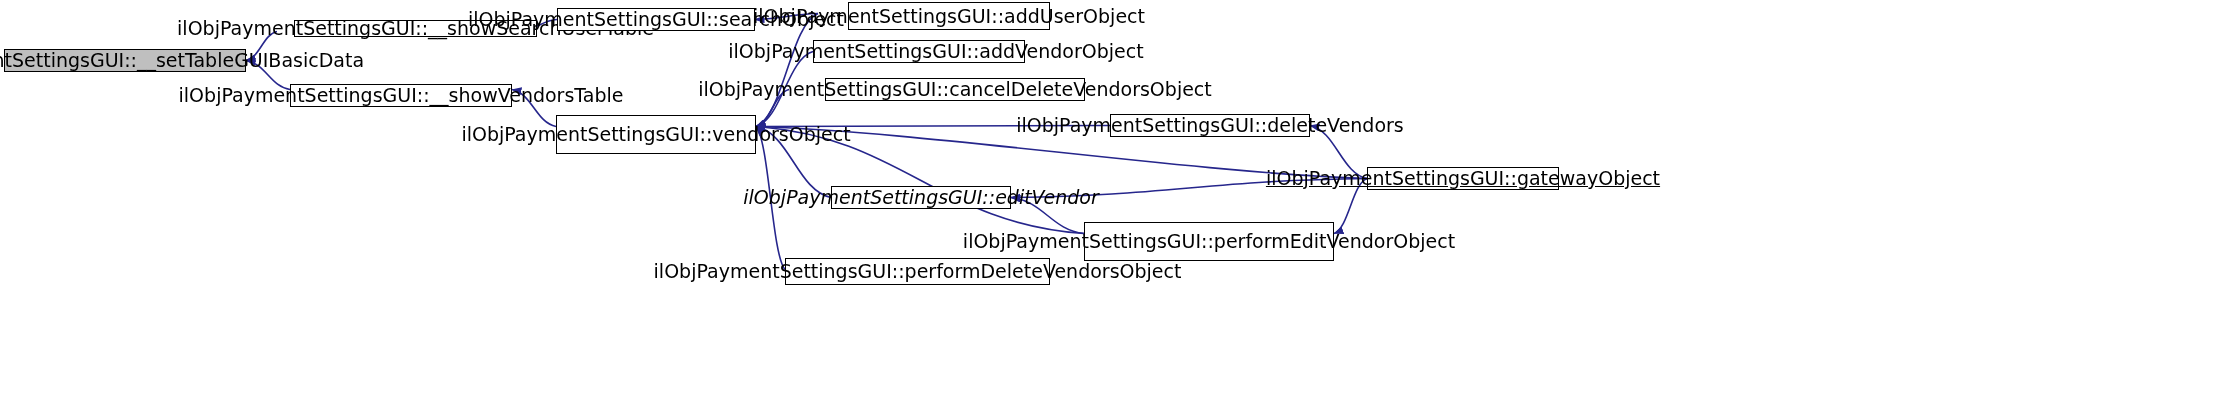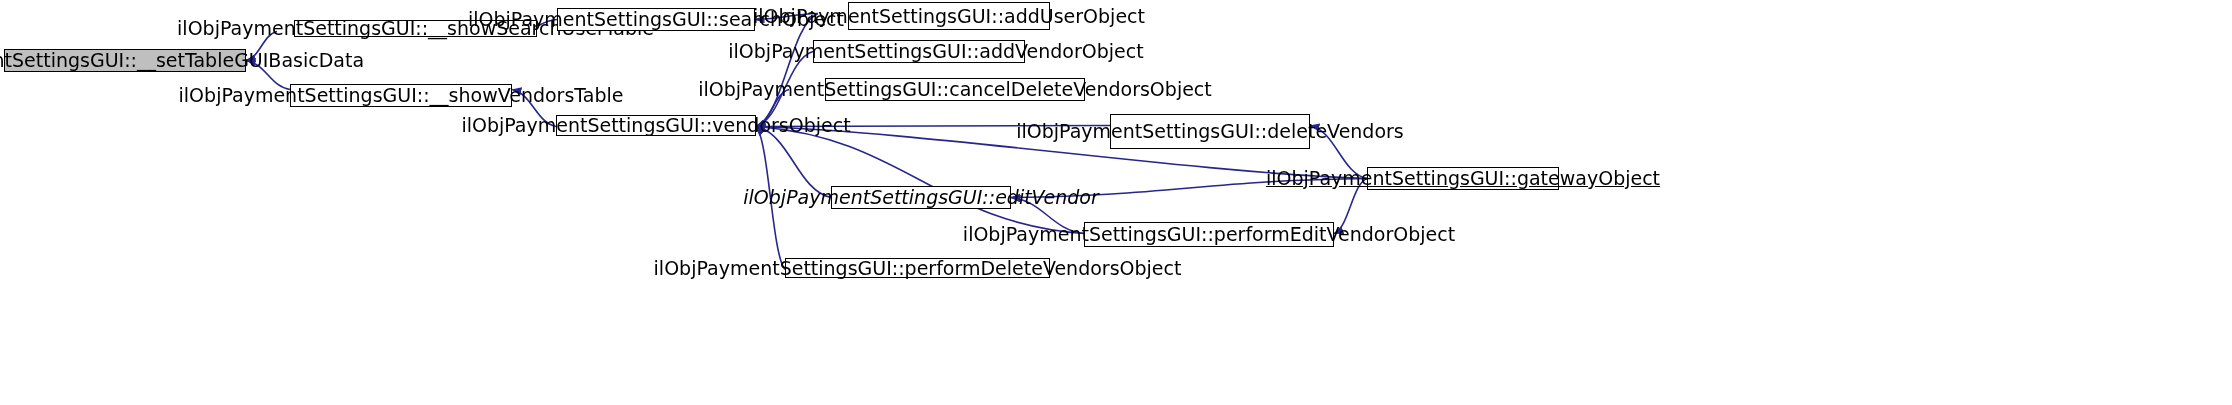--- a/index.html
+++ b/index.html
@@ -53,24 +53,24 @@
         <path d="M1084,233.5 C1051.15,229.9 1043.85,201.1 1011,197.5" marker-end="url(#ah)"></path>
         <path d="M785,269.5 C771.95,255.2 769.05,140.8 756,126.5" marker-end="url(#ah)"></path>
       </g>
   </svg>
 
   <div id="node-layer">
       <div class="node focus" style="left: 4px; top: 49px; width: 242px; height: 23px;">ilObjPaymentSettingsGUI::__setTableGUIBasicData</div>
       <div class="node" style="left: 294px; top: 20px; width: 243px; height: 17px;">ilObjPaymentSettingsGUI::__showSearchUserTable</div>
       <div class="node" style="left: 290px; top: 78px; width: 222px; height: 23px; margin-top: 6px;">ilObjPaymentSettingsGUI::__showVendorsTable</div>
       <div class="node" style="left: 557px; top: 8px; width: 198px; height: 23px;">ilObjPaymentSettingsGUI::searchObject</div>
-      <div class="node" style="left: 556px; top: 115px; width: 200px; height: 21px;">ilObjPaymentSettingsGUI::vendorsObject</div>
+      <div class="node" style="left: 556px; top: 115px; width: 200px; height: 39px;">ilObjPaymentSettingsGUI::vendorsObject</div>
       <div class="node" style="left: 818px; top: 2px; width: 202px; height: 28px; margin-left: 30px;">ilObjPaymentSettingsGUI::addUserObject</div>
       <div class="node" style="left: 813px; top: 40px; width: 212px; height: 23px; padding-left: 43px;">ilObjPaymentSettingsGUI::addVendorObject</div>
       <div class="node" style="left: 789px; top: 78px; width: 260px; height: 23px; margin-left: 36px;">ilObjPaymentSettingsGUI::cancelDeleteVendorsObject</div>
-      <div class="node" style="left: 1110px; top: 114px; width: 200px; height: 35px;">ilObjPaymentSettingsGUI::deleteVendors</div>
+      <div class="node" style="left: 1110px; top: 114px; width: 200px; height: 23px;">ilObjPaymentSettingsGUI::deleteVendors</div>
       <div class="node" style="left: 831px; top: 186px; width: 180px; height: 23px; font-style: italic;">ilObjPaymentSettingsGUI::editVendor</div>
       <div class="node" style="left: 1367px; top: 167px; width: 192px; height: 23px; text-decoration: underline;">ilObjPaymentSettingsGUI::gatewayObject</div>
-      <div class="node" style="left: 1084px; top: 222px; width: 250px; height: 25px;">ilObjPaymentSettingsGUI::performEditVendorObject</div>
-      <div class="node" style="left: 785px; top: 258px; width: 265px; height: 20px;">ilObjPaymentSettingsGUI::performDeleteVendorsObject</div>
+      <div class="node" style="left: 1084px; top: 222px; width: 250px; height: 39px;">ilObjPaymentSettingsGUI::performEditVendorObject</div>
+      <div class="node" style="left: 785px; top: 258px; width: 265px; height: 27px;">ilObjPaymentSettingsGUI::performDeleteVendorsObject</div>
     </div>
 
 </div>
 
 </body></html>

